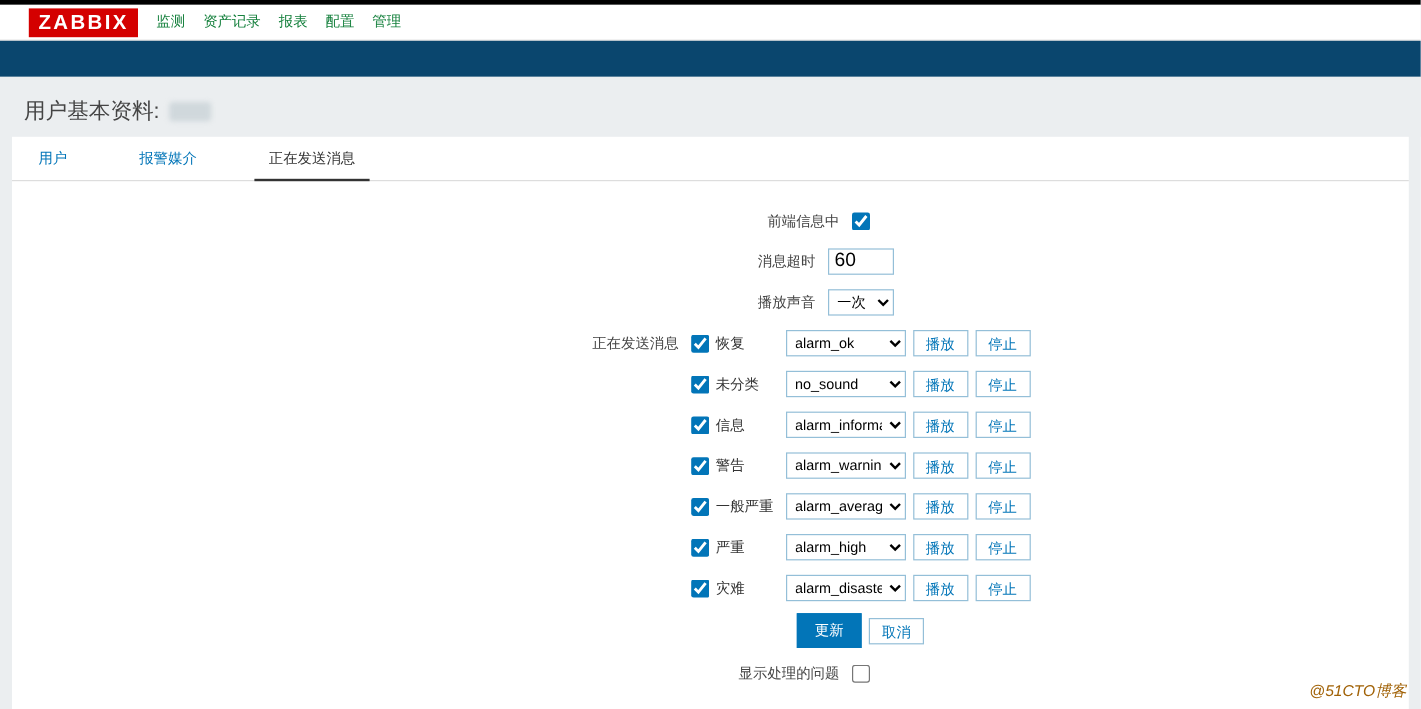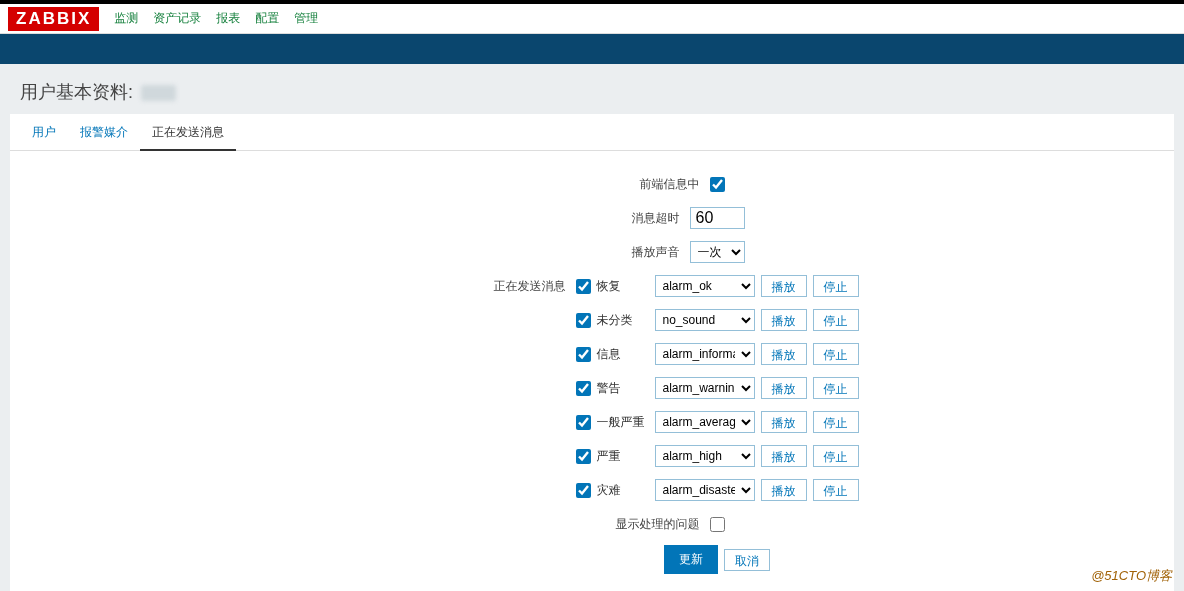--- a/index.html
+++ b/index.html
@@ -1,25 +1,25 @@
 <!DOCTYPE html>
 <html><head>
 <meta charset="utf-8">
 <style>
 * { box-sizing: border-box; margin: 0; padding: 0; }
 body { font-family: Arial, "Microsoft YaHei", sans-serif; font-size: 12px; color: #333; background: #ebeef0; }
 .top-black { height: 4px; background: #000; }
 .header { background: #fff; display: flex; align-items: center; height: 30px; padding-left: 8px; border-bottom: 1px solid #ddd; }
-.logo { background: #d40000; color: #fff; font-weight: bold; font-size: 17px; letter-spacing: 2px; padding: 2px 8px; margin-right: 15px; font-family: Arial; }
+.logo { background: #d40000; color: #fff; font-weight: bold; font-size: 17px; letter-spacing: 2px; padding: 2px 8px; margin-right: 15px; font-family: Arial; margin-left: 16px; }
 .nav-item { color: #15803d; margin-right: 15px; cursor: pointer; }
 .blue-bar { height: 30px; background: #0a466e; }
 .page-title { padding: 16px 20px 10px; font-size: 18px; color: #444; background: #ebeef0; }
 .smudge { display:inline-block; width:35px; height:16px; background:#d0d8dc; border-radius:3px; filter:blur(2px); vertical-align:middle; margin-left:3px;}
 .content { background: #fff; margin: 0 10px; padding: 0; min-height: 380px; }
-.tabs { border-bottom: 1px solid #ddd; padding-left: 10px; display:flex; }
+.tabs { border-bottom: 1px solid #ddd; padding-left: 10px; display:flex;gap:36px; }
 .tab { display: inline-block; padding: 10px 12px 8px; color: #0275b8; cursor: pointer; }
 .tab.active { color: #333; border-bottom: 2px solid #333; margin-bottom:-1px; }
 .form-area { padding: 20px 0 20px 0; }
 .row { display: flex; align-items: center; margin-bottom: 8px; min-height: 26px; justify-content: center; }
 .label-cell { width: 250px; text-align: right; padding-right: 10px; color: #444; }
 .ctrl-cell { display: flex; align-items: center; gap: 6px; }
 input[type="checkbox"] { width: 15px; height: 15px; accent-color: #0275b8; }
 input[type="text"] { border: 1px solid #94bfd8; padding: 3px 5px; height: 22px; font-size:16px;}
 select { border: 1px solid #94bfd8; padding: 2px 3px; height: 22px; font-size:12px; background:#fff;}
 .btn { border: 1px solid #94bfd8; background: #fff; color: #0275b8; padding: 3px 10px; cursor: pointer; font-size:12px; height:22px;}
@@ -148,30 +148,30 @@
             <input type="checkbox" checked="" style="">
             <span class="sev-label">灾难</span>
             <select class="sound-select"><option>alarm_disaster</option></select>
             <button class="btn">播放</button>
             <button class="btn">停止</button>
           </div>
         </div>
       </div>
 
     <div class="row">
-      <div class="label-cell">显示处理的问题</div>
+      <div class="label-cell"></div>
       <div class="ctrl-cell">
-        <input type="checkbox" style="">
+        <button class="btn btn-primary">更新</button>
+        <button class="btn">取消</button>
       </div>
     </div>
 
     <div class="row">
-      <div class="label-cell"></div>
+      <div class="label-cell">显示处理的问题</div>
       <div class="ctrl-cell">
-        <button class="btn btn-primary">更新</button>
-        <button class="btn">取消</button>
+        <input type="checkbox" style="">
       </div>
     </div>
 
   </div>
 </div>
 
 <div class="footer-wm">@51CTO博客</div>
 
 </body></html>

